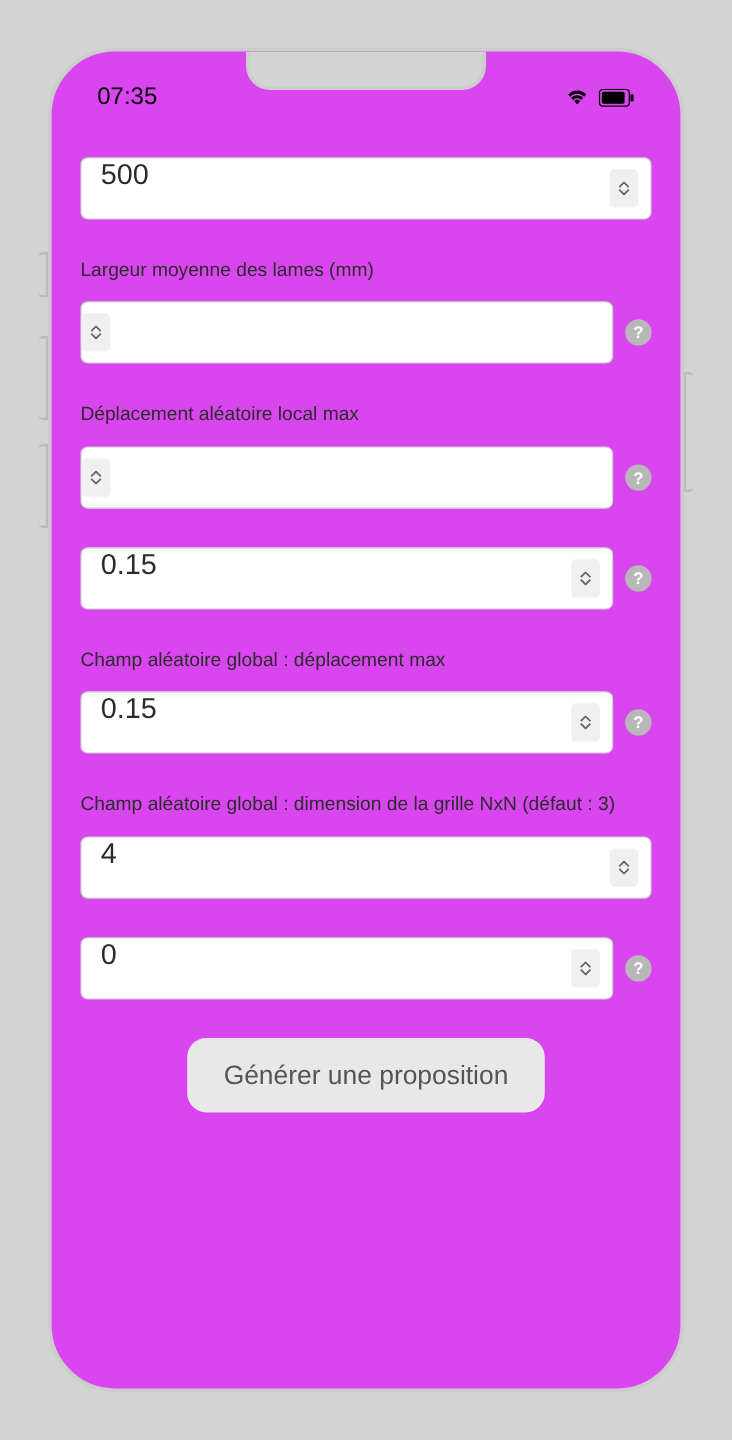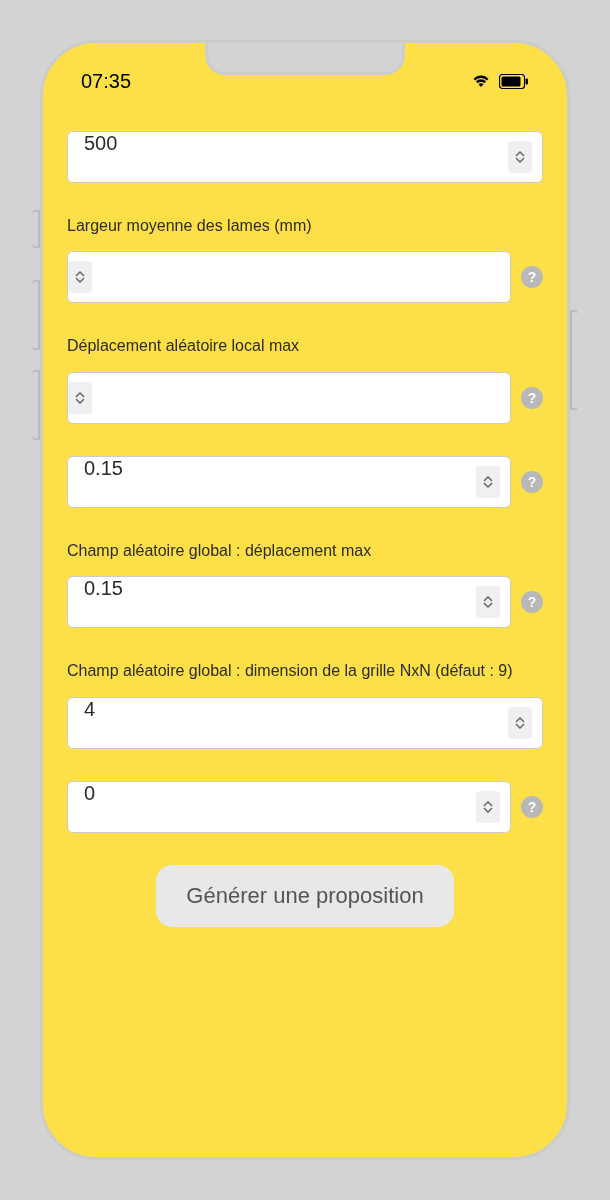--- a/index.html
+++ b/index.html
@@ -12,21 +12,21 @@
       font-family: -apple-system, BlinkMacSystemFont, "Segoe UI", Arial, sans-serif;
       width: 610px;
       height: 1200px;
       display: flex;
       align-items: center;
       justify-content: center;
     }
     .phone-frame {
       width: 530px;
       height: 1120px;
-      background: #fde047;
+      background: #d946ef;
       border-radius: 56px;
       border: 3px solid #ccc;
       position: relative;
       overflow: hidden;
     }
     .notch {
       position: absolute;
       top: 0;
       left: 50%;
       transform: translateX(-50%);
@@ -117,21 +117,21 @@
       border: 1px solid #ccc;
       border-radius: 6px;
       background: #fff;
       height: 52px;
       display: flex;
       align-items: center;
     }
     .input-value {
       flex: 1;
       padding: 0 16px;
-      font-size: 20px;
+      font-size: 24px;
       color: #2b2b2b;
       border: none;
       background: transparent;
       outline: none;
       height: 100%;
     }
     .stepper {
       width: 24px;
       height: 32px;
       margin-right: 10px;
@@ -287,21 +287,21 @@
               <svg width="10" height="6" viewBox="0 0 10 6">
                   <path d="M1 1 L5 5 L9 1" stroke="#666" stroke-width="1.5" fill="none"></path>
                 </svg>
             </div>
           </div>
           <div class="help-icon">?</div>
         </div>
       </div>
 
       <div class="form-group">
-        <label class="form-label">Champ aléatoire global : dimension de la grille NxN (défaut : 9)</label>
+        <label class="form-label">Champ aléatoire global : dimension de la grille NxN (défaut : 3)</label>
         <div class="input-row">
           <div class="input-wrapper">
             <div class="input-value">4</div>
             <div class="stepper">
               <svg width="10" height="6" viewBox="0 0 10 6">
                   <path d="M1 5 L5 1 L9 5" stroke="#666" stroke-width="1.5" fill="none"></path>
                 </svg>
               <svg width="10" height="6" viewBox="0 0 10 6">
                   <path d="M1 1 L5 5 L9 1" stroke="#666" stroke-width="1.5" fill="none"></path>
                 </svg>

